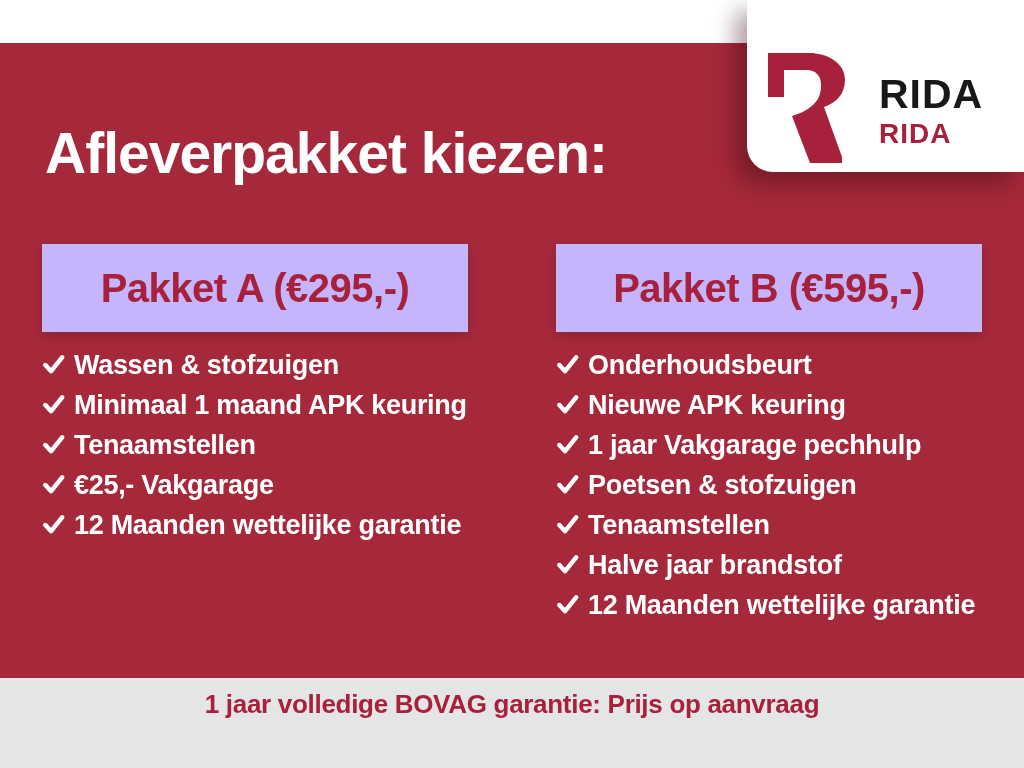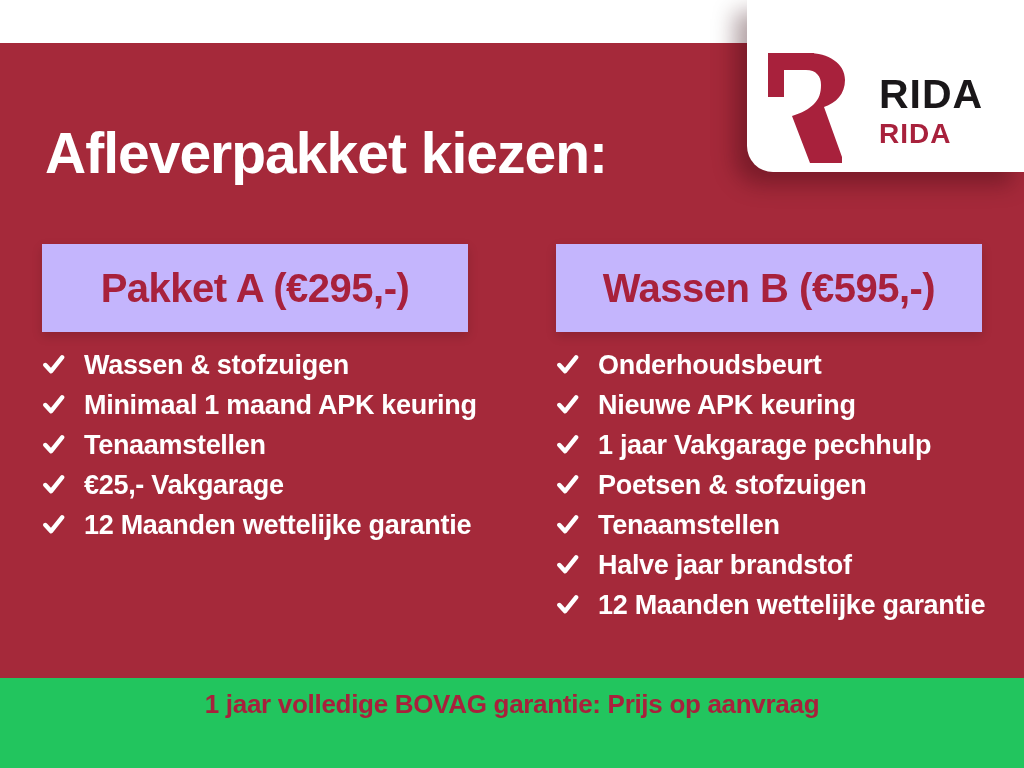--- a/index.html
+++ b/index.html
@@ -4,21 +4,21 @@
 <style>
   html,body{margin:0;padding:0;background:#ffffff;}
   .stage{
     position:relative;width:1024px;height:768px;overflow:hidden;
     background:#ffffff;
     font-family:"Liberation Sans", sans-serif;
   }
   
   .top-strip{position:absolute;left:0;top:0;width:1024px;height:43px;background:#ffffff;}
   .red-main{position:absolute;left:0;top:43px;width:1024px;height:756px;background:var(--background-red,#a5293a);}
-  .bottom-strip{position:absolute;left:0;top:678px;width:1024px;height:90px;background:#22c55e;}
+  .bottom-strip{position:absolute;left:0;top:678px;width:1024px;height:90px;background:#e5e5e5;}
 
   
   .title{
     position:absolute;left:45px;top:80px;margin:0;
     font-size:57px;font-weight:700;letter-spacing:-1px;
     color:#ffffff;line-height:60px;white-space:nowrap;
   }
 
   
   .logo-box{
@@ -46,21 +46,21 @@
     height:88px;background:#c4b5fd;
     display:flex;align-items:center;justify-content:center;
     box-shadow:0 4px 10px rgba(0,0,0,.15);
   }
   .pkg-header span{
     font-size:40px;font-weight:700;letter-spacing:-0.5px;
     color:var(--accent-red,#a8213c);white-space:nowrap;
   }
   .pkg-list{list-style:none;margin:13px 0 0 0;padding:0;}
   .pkg-list li{
-    display:flex;align-items:flex-start;gap:19px;min-height:40px;
+    display:flex;align-items:flex-start;gap:9px;min-height:40px;
   }
   .check{width:23px;height:23px;flex-shrink:0;margin-top:8px;}
   .check path{stroke:#ffffff;stroke-width:4.6;fill:none;stroke-linecap:round;stroke-linejoin:round;}
   .item-text{
     color:#ffffff;font-size:27px;font-weight:700;letter-spacing:-0.3px;
     line-height:40px;white-space:pre;
   }
 
   
   .footer-text{
@@ -113,21 +113,21 @@
           <svg class="check" viewBox="0 0 24 24">
               <path d="M3.5 12.5 L9.5 19 L21 4.5"></path>
             </svg>
           <span class="item-text">12 Maanden wettelijke garantie</span>
         </li>
       </ul>
     </section>
 
     <section class="pkg pkg-b">
       <div class="pkg-header">
-        <span>Wassen B (€595,-)</span>
+        <span>Pakket B (€595,-)</span>
       </div>
       <ul class="pkg-list">
         <li>
           <svg class="check" viewBox="0 0 24 24">
               <path d="M3.5 12.5 L9.5 19 L21 4.5"></path>
             </svg>
           <span class="item-text">Onderhoudsbeurt</span>
         </li>
         <li>
           <svg class="check" viewBox="0 0 24 24">

